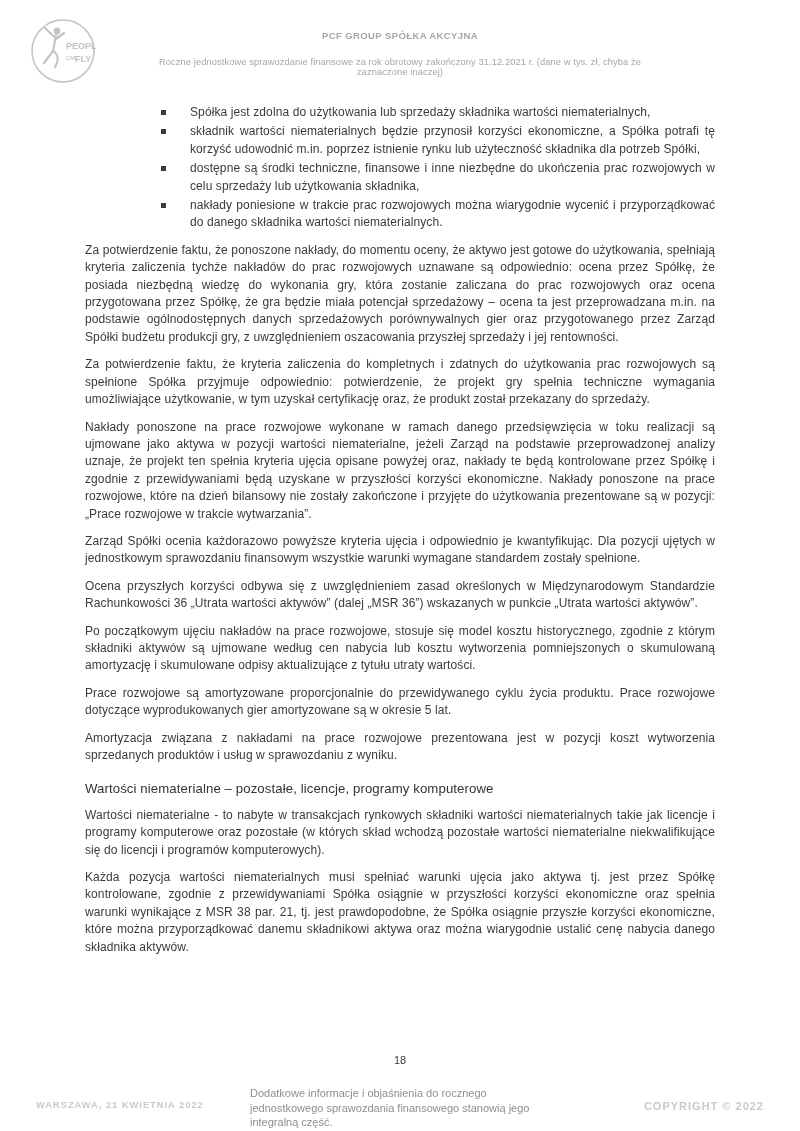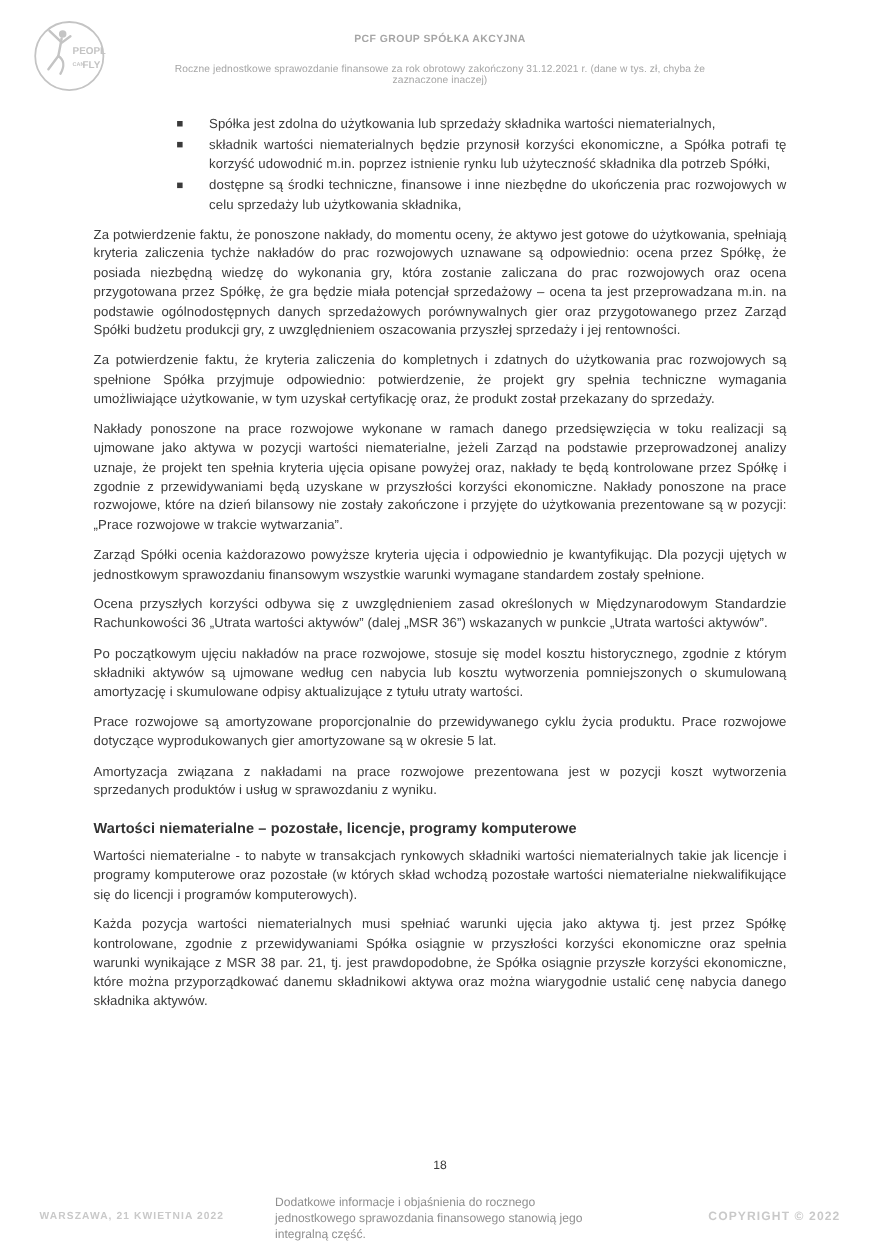--- a/index.html
+++ b/index.html
@@ -33,21 +33,21 @@
   }
   .bullet-list{list-style:none;margin:12px 0 10px 0;padding:0;}
   .bullet-list li{
     position:relative;padding-left:105px;margin:0 0 2px 0;
   }
   .bullet-list li .sq{
     position:absolute;left:76px;top:6px;width:4.5px;height:4.5px;background:#3a3a3a;
   }
   .content p{margin:0 0 10px 0;}
   .section-heading{
-    font-size:13.2px;font-weight:bold;text-align:left;
+    font-size:13.2px;font-weight:normal;text-align:left;
     margin:16px 0 9px 0;color:#333333;
   }
   
   .page-number{
     position:absolute;left:0;right:0;top:1054px;
     text-align:center;font-size:11px;color:#3a3a3a;
   }
   .footer-note{
     position:absolute;left:250px;width:300px;top:1086px;
     text-align:left;font-size:11px;line-height:14.5px;color:#8f8f8f;
@@ -87,20 +87,21 @@
     <p class="header-company">PCF GROUP SPÓŁKA AKCYJNA</p>
     <p class="header-subtitle">Roczne jednostkowe sprawozdanie finansowe za rok obrotowy zakończony 31.12.2021 r. (dane w tys. zł, chyba że zaznaczone inaczej)</p>
   </div>
 
   <div class="content">
 
     <ul class="bullet-list">
       <li><span class="sq"></span><span>Spółka jest zdolna do użytkowania lub sprzedaży składnika wartości niematerialnych,</span></li>
       <li><span class="sq"></span><span>składnik wartości niematerialnych będzie przynosił korzyści ekonomiczne, a Spółka potrafi tę korzyść udowodnić m.in. poprzez istnienie rynku lub użyteczność składnika dla potrzeb Spółki,</span></li>
       <li><span class="sq"></span><span>dostępne są środki techniczne, finansowe i inne niezbędne do ukończenia prac rozwojowych w celu sprzedaży lub użytkowania składnika,</span></li>
+      <li><span class="sq"></span><span>nakłady poniesione w trakcie prac rozwojowych można wiarygodnie wycenić i przyporządkować do danego składnika wartości niematerialnych.</span></li>
     </ul>
 
     <p>Za potwierdzenie faktu, że ponoszone nakłady, do momentu oceny, że aktywo jest gotowe do użytkowania, spełniają kryteria zaliczenia tychże nakładów do prac rozwojowych uznawane są odpowiednio: ocena przez Spółkę, że posiada niezbędną wiedzę do wykonania gry, która zostanie zaliczana do prac rozwojowych oraz ocena przygotowana przez Spółkę, że gra będzie miała potencjał sprzedażowy – ocena ta jest przeprowadzana m.in. na podstawie ogólnodostępnych danych sprzedażowych porównywalnych gier oraz przygotowanego przez Zarząd Spółki budżetu produkcji gry, z uwzględnieniem oszacowania przyszłej sprzedaży i jej rentowności.</p>
     <p>Za potwierdzenie faktu, że kryteria zaliczenia do kompletnych i zdatnych do użytkowania prac rozwojowych są spełnione Spółka przyjmuje odpowiednio: potwierdzenie, że projekt gry spełnia techniczne wymagania umożliwiające użytkowanie, w tym uzyskał certyfikację oraz, że produkt został przekazany do sprzedaży.</p>
     <p>Nakłady ponoszone na prace rozwojowe wykonane w ramach danego przedsięwzięcia w toku realizacji są ujmowane jako aktywa w pozycji wartości niematerialne, jeżeli Zarząd na podstawie przeprowadzonej analizy uznaje, że projekt ten spełnia kryteria ujęcia opisane powyżej oraz, nakłady te będą kontrolowane przez Spółkę i zgodnie z przewidywaniami będą uzyskane w przyszłości korzyści ekonomiczne. Nakłady ponoszone na prace rozwojowe, które na dzień bilansowy nie zostały zakończone i przyjęte do użytkowania prezentowane są w pozycji: „Prace rozwojowe w trakcie wytwarzania”.</p>
     <p>Zarząd Spółki ocenia każdorazowo powyższe kryteria ujęcia i odpowiednio je kwantyfikując. Dla pozycji ujętych w jednostkowym sprawozdaniu finansowym wszystkie warunki wymagane standardem zostały spełnione.</p>
     <p>Ocena przyszłych korzyści odbywa się z uwzględnieniem zasad określonych w Międzynarodowym Standardzie Rachunkowości 36 „Utrata wartości aktywów” (dalej „MSR 36”) wskazanych w punkcie „Utrata wartości aktywów”.</p>
     <p>Po początkowym ujęciu nakładów na prace rozwojowe, stosuje się model kosztu historycznego, zgodnie z którym składniki aktywów są ujmowane według cen nabycia lub kosztu wytworzenia pomniejszonych o skumulowaną amortyzację i skumulowane odpisy aktualizujące z tytułu utraty wartości.</p>
     <p>Prace rozwojowe są amortyzowane proporcjonalnie do przewidywanego cyklu życia produktu. Prace rozwojowe dotyczące wyprodukowanych gier amortyzowane są w okresie 5 lat.</p>
     <p>Amortyzacja związana z nakładami na prace rozwojowe prezentowana jest w pozycji koszt wytworzenia sprzedanych produktów i usług w sprawozdaniu z wyniku.</p>

